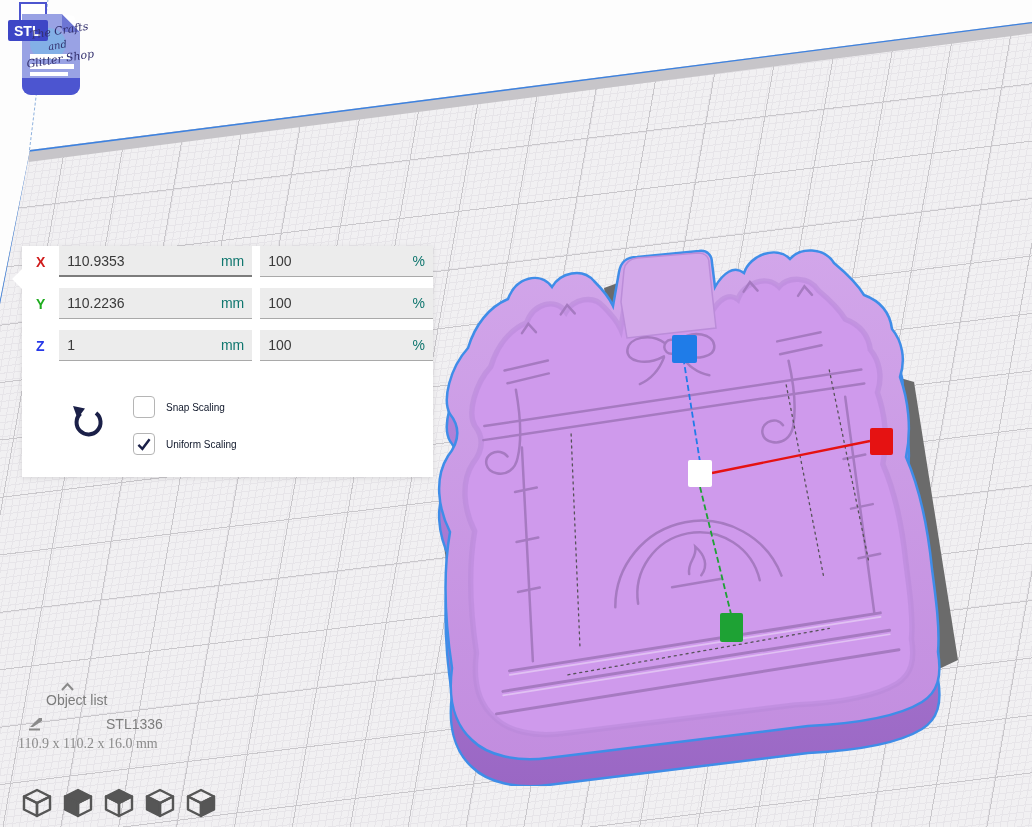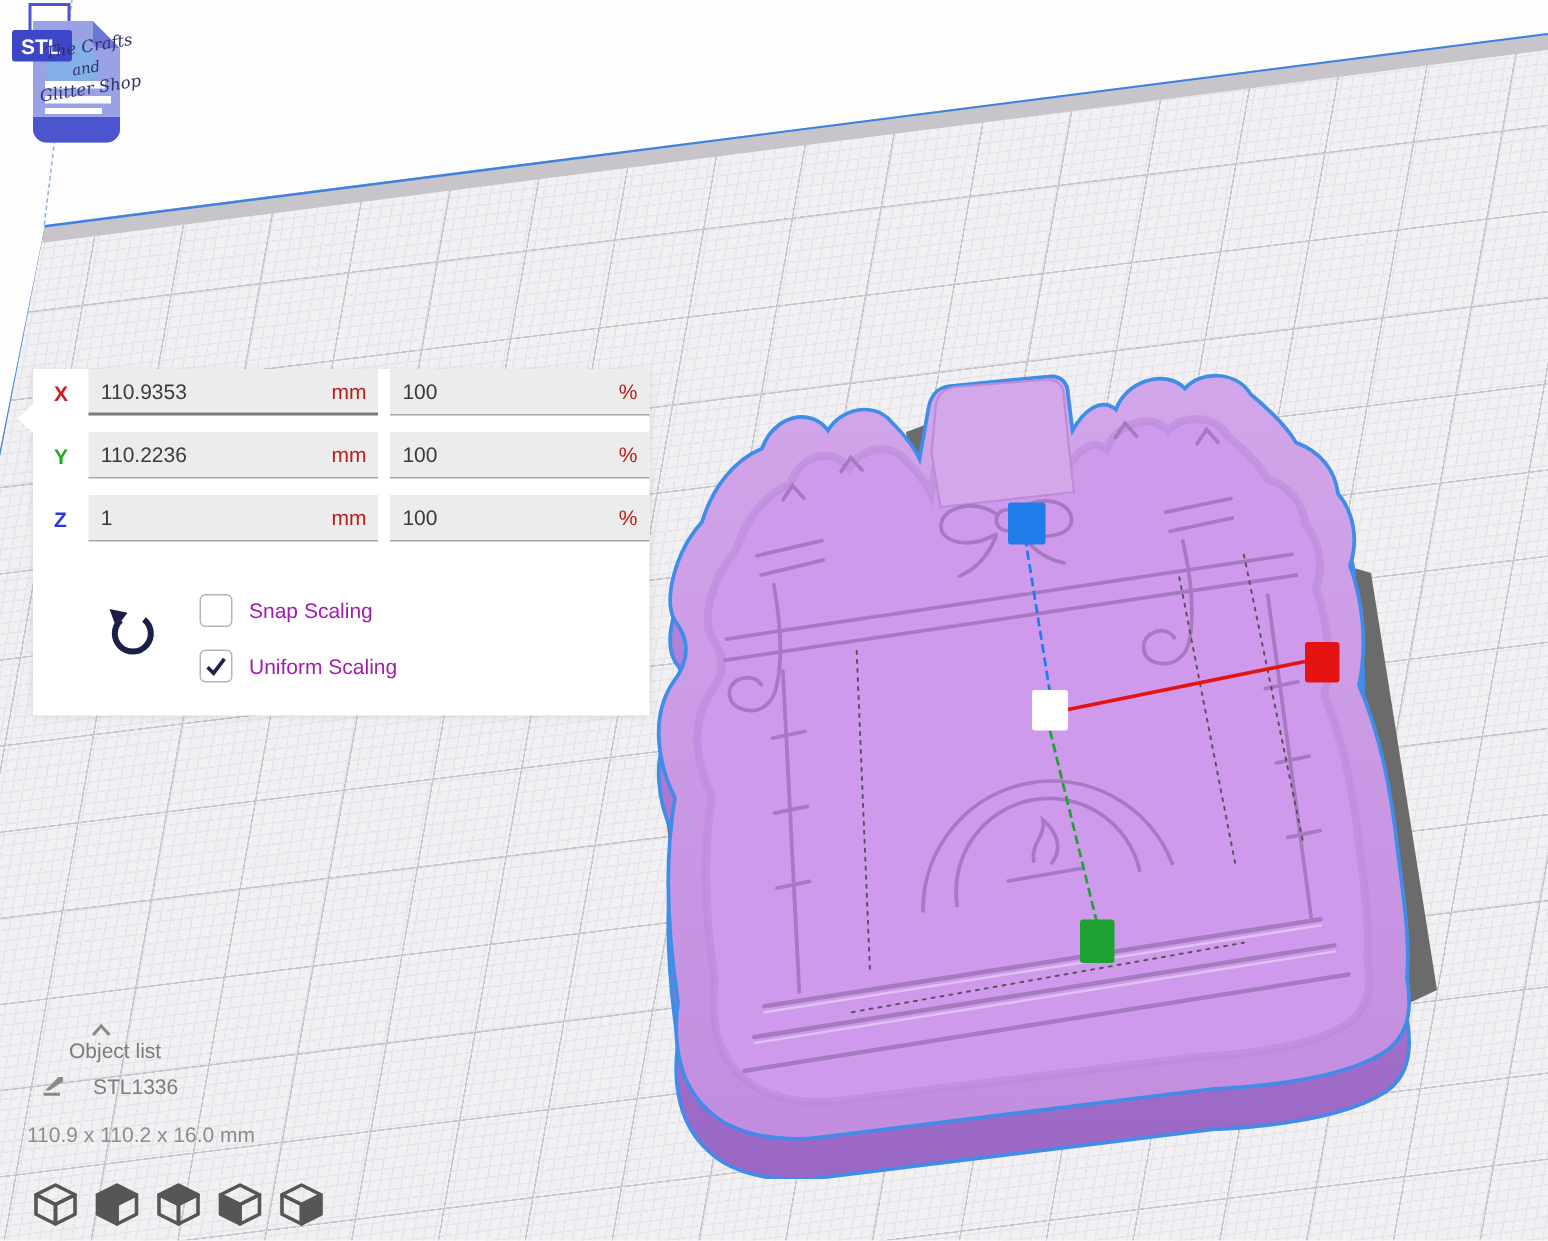--- a/index.html
+++ b/index.html
@@ -61,45 +61,45 @@
   }
   .axis-row { display:flex; align-items:center; margin:0 0 11px 14px; }
   .axis-row:first-of-type { margin-top:18px; }
   .axis-label { width:24px; font-size:14px; font-weight:bold; }
   .axis-x { color:#d01c1c; } .axis-y { color:#1eac1e; } .axis-z { color:#2638e8; }
   .field {
     height:31px; background:#ececec; border-bottom:1px solid #a9a9a9;
     display:flex; align-items:center; padding:0 8px; font-size:14px; color:#3a3a3a;
   }
   .field.focused { border-bottom:2px solid #7c7c7c; }
-  .field .unit { margin-left:auto; color:#b91c1c;text-align:right; }
+  .field .unit { margin-left:auto; color:#0f766e;text-align:right; }
   .field.mm { width:199px; margin-right:8px; }
   .field.pct { width:178px;gap:19px; }
 
   .reset-btn {
     position:absolute; left:46px; top:158px; width:40px; height:42px;
     background:none; border:none; cursor:pointer; padding:0;
   }
   .check-row { position:absolute; display:flex; align-items:center; }
   .check-row.snap { left:111px; top:150px; }
   .check-row.uniform { left:111px; top:187px; }
   .checkbox {
     width:22px; height:22px; background:#fff; border:1.5px solid #b5b5b5;
     border-radius:4px; display:flex; align-items:center; justify-content:center;
   }
   .checkbox svg { display:none; }
   .checkbox.checked svg { display:block; }
-  .check-label { margin-left:11px; font-size:14px; color:#a21caf; }
+  .check-label { margin-left:11px; font-size:10px; color:#0f172a; }
 
   
   .object-panel { position:absolute; left:18px; top:680px; font-size:14px; color:#7c7c7c; }
   .obj-row { position:absolute; display:flex; align-items:center; white-space:nowrap; }
   .obj-row.header  { left:10px; top:2px;flex-direction:column; }
-  .obj-row.item    { left:10px; top:36px; }
-  .obj-row.dims    { left:0;  top:68px; color:#8c8c8c; }
+  .obj-row.item    { left:10px; top:36px;gap:44px; }
+  .obj-row.dims    { left:0;  top:56px; color:#8c8c8c;font-family:Liberation Serif, serif; }
   .obj-row .txt { margin-left:18px; }
   .obj-row.dims .txt { margin-left:0; }
 
   
   .view-toolbar { position:absolute; left:20px; top:786px; display:flex; gap:7px; }
   .view-btn { width:34px; height:34px; background:none; border:none; padding:1px; cursor:pointer; }
 </style>
 </head>
 <body>
 

